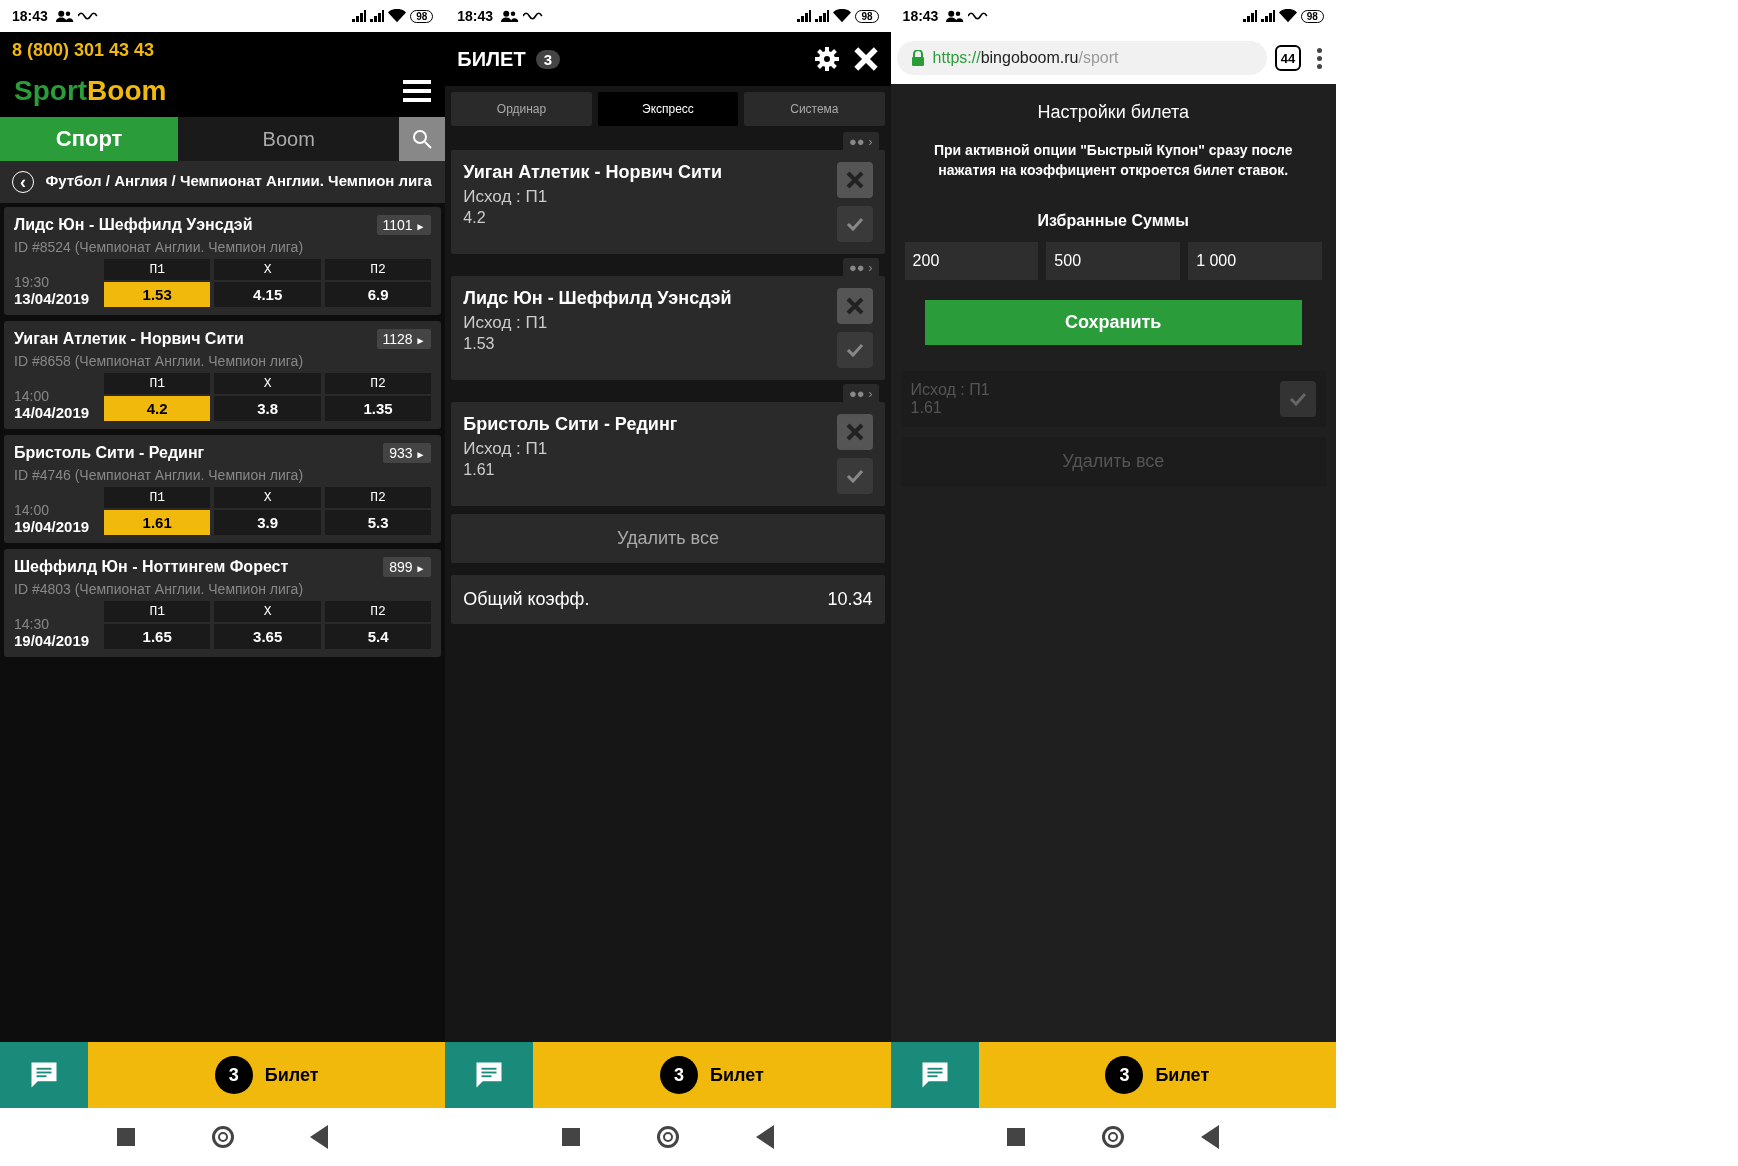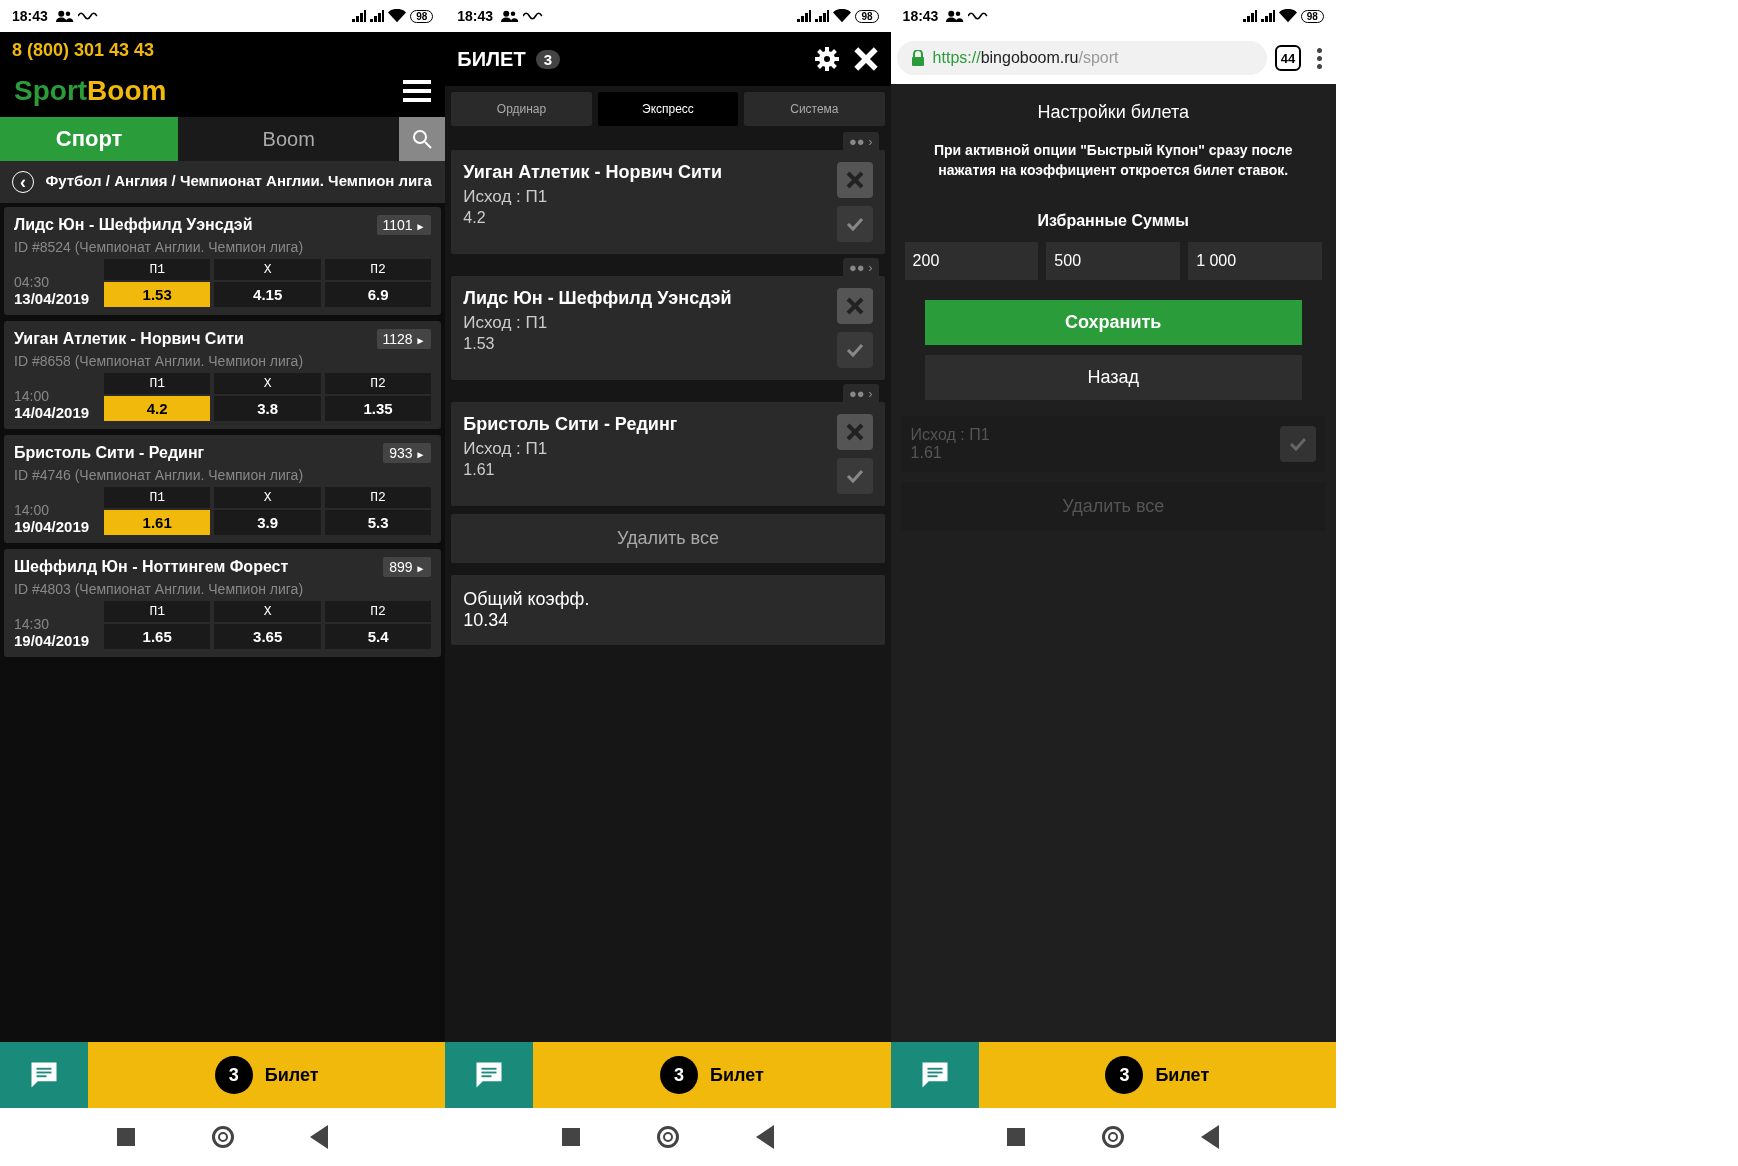--- a/index.html
+++ b/index.html
@@ -76,21 +76,21 @@
 .sel-teams { color: #fff; font-size: 18px; font-weight: 600; margin-bottom: 4px; }
 .sel-outcome { color: #ccc; font-size: 17px; margin-bottom: 2px; }
 .sel-odd { color: #ccc; font-size: 16px; }
 .selection-actions { display: flex; flex-direction: column; gap: 8px; justify-content: center; }
 .action-btn { width: 36px; height: 36px; background: #555; border-radius: 4px; display: flex; align-items: center; justify-content: center; }
 .action-btn.darker { background: #3a3a3a; }
 .x-icon { width: 18px; height: 18px; }
 .check-icon { width: 20px; height: 20px; }
 
 .delete-all { background: #2a2a2a; color: #aaa; text-align: center; padding: 14px 0; font-size: 18px; border-radius: 2px; margin-bottom: 12px; }
-.total-bar { background: #2a2a2a; display: flex; justify-content: space-between; padding: 14px 12px; font-size: 18px; color: #fff; border-radius: 2px; flex-direction: column; }
+.total-bar { background: #2a2a2a; display: flex; justify-content: space-between; padding: 14px 12px; font-size: 18px; color: #fff; border-radius: 2px; }
 
 
 .browser-bar { background: #fff; display: flex; align-items: center; padding: 8px 6px; gap: 8px; height: 52px; }
 .url-pill { flex: 1; background: #f1f1f1; border-radius: 20px; padding: 8px 14px; display: flex; align-items: center; gap: 8px; font-size: 16px; color: #222; }
 .lock-svg { width: 14px; height: 16px; }
 .url-proto { color: #2a9d3a; }
 .url-path { color: #999; }
 .tab-count { width: 26px; height: 26px; border: 2px solid #000; border-radius: 6px; display: flex; align-items: center; justify-content: center; font-size: 13px; font-weight: 700; }
 .menu-dots { display: flex; flex-direction: column; gap: 3px; padding: 0 8px; }
 .menu-dots div { width: 5px; height: 5px; background: #444; border-radius: 50%; }
@@ -189,21 +189,21 @@
   </div>
   <div class="matches" id="matches">
         <div class="match-card">
     <div class="match-row1">
             <span class="match-teams">Лидс Юн - Шеффилд Уэнсдэй</span>
             <span class="match-count">1101</span>
           </div>
     <div class="match-id">ID #8524 (Чемпионат Англии. Чемпион лига)</div>
     <div class="match-row2">
       <div class="match-datetime">
-              <div class="match-time">04:30</div>
+              <div class="match-time">19:30</div>
               <div class="match-date">13/04/2019</div>
             </div>
       <div class="odds-group">
         <div class="odd-cell">
                 <div class="odd-label">П1</div>
                 <div class="odd-value selected">1.53</div>
               </div>
         <div class="odd-cell">
                 <div class="odd-label">X</div>
                 <div class="odd-value">4.15</div>
@@ -484,21 +484,20 @@
     <div class="settings-title">Настройки билета</div>
     <div class="settings-desc">При активной опции "Быстрый Купон" сразу после нажатия на коэффициент откроется билет ставок.</div>
     <div class="fav-title">Избранные Суммы</div>
     <div class="fav-row">
       <div class="fav-input">200</div>
       <div class="fav-input">500</div>
       <div class="fav-input">1 000</div>
     </div>
     <div class="settings-buttons">
       <div class="btn-save">Сохранить</div>
-      <div class="btn-back">Назад</div>
     </div>
     <div class="ghost-section">
       <div class="ghost-sel">
         <div class="ghost-text">
           <div>Исход : П1</div>
           <div>1.61</div>
         </div>
         <div class="ghost-check">
               <svg class="check-icon" viewBox="0 0 20 20">
                 <polyline points="3,10 8,15 17,5" stroke="#666" stroke-width="3" fill="none"></polyline>

